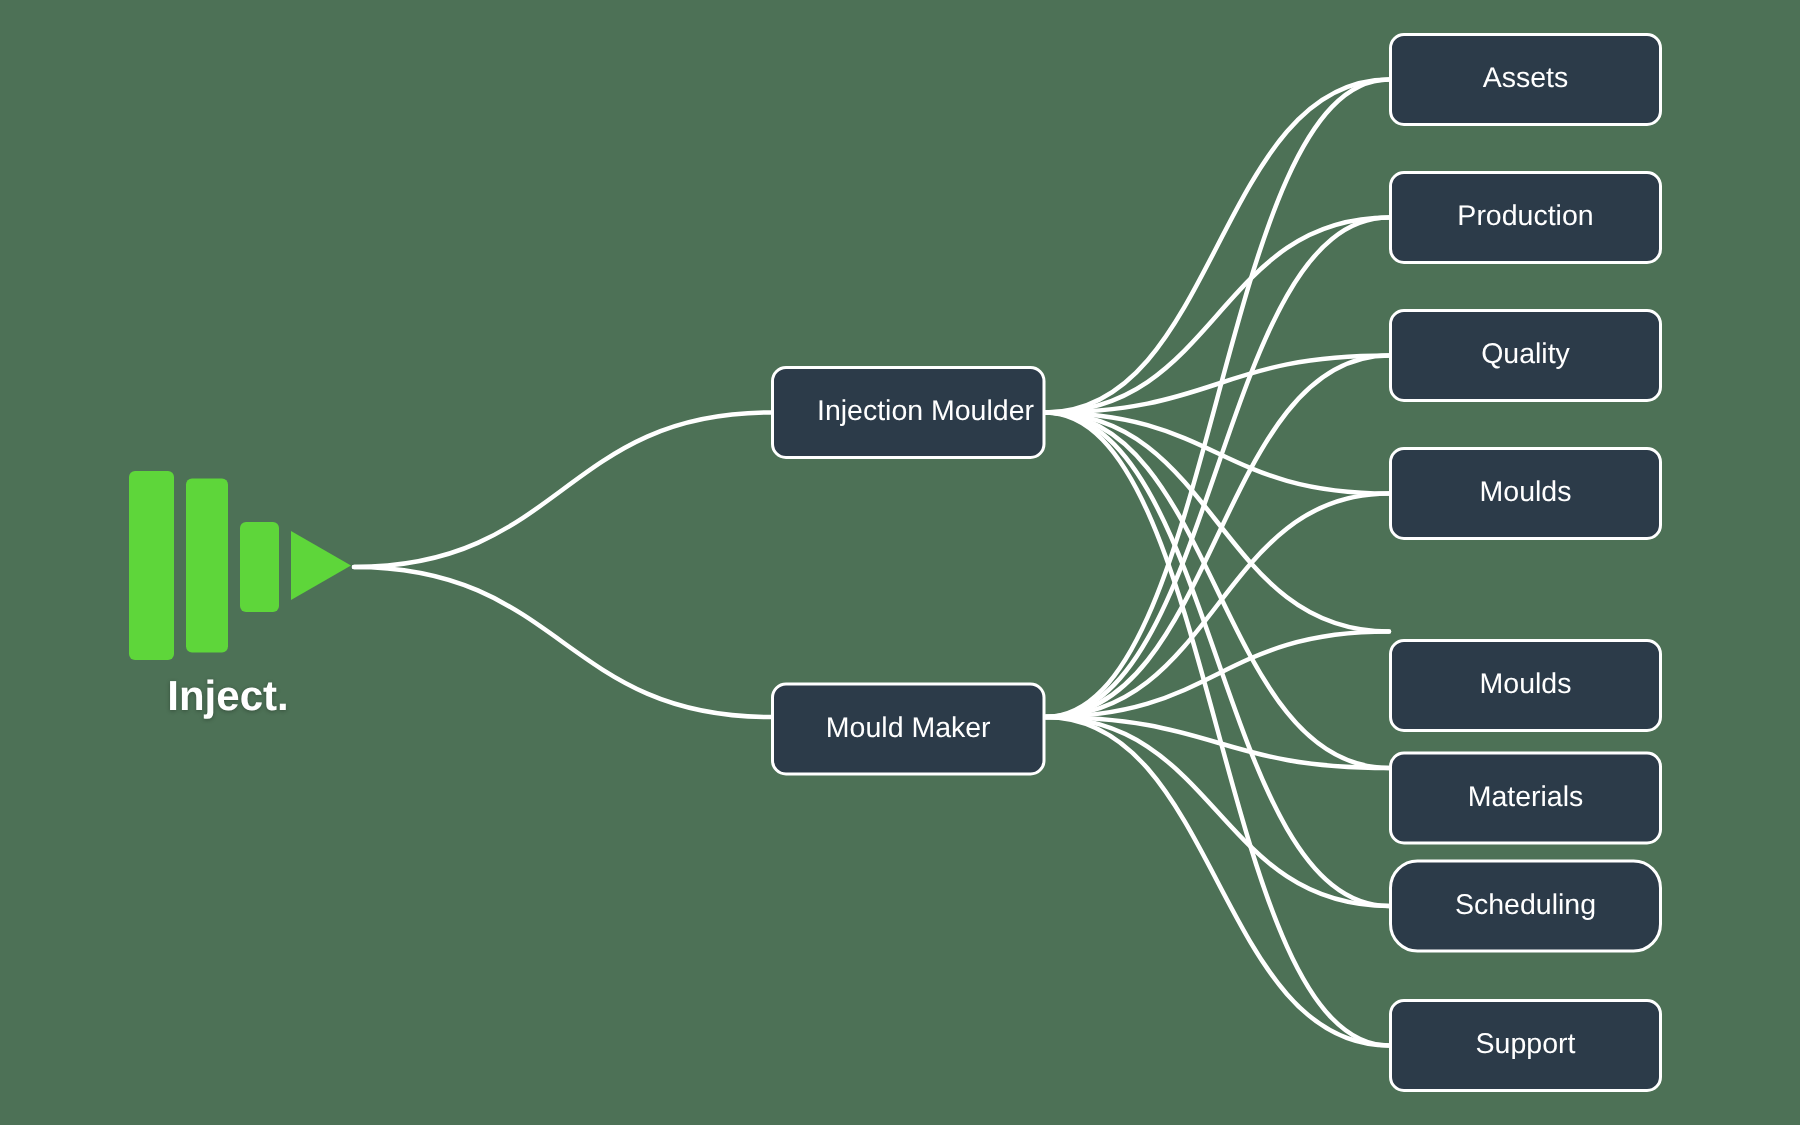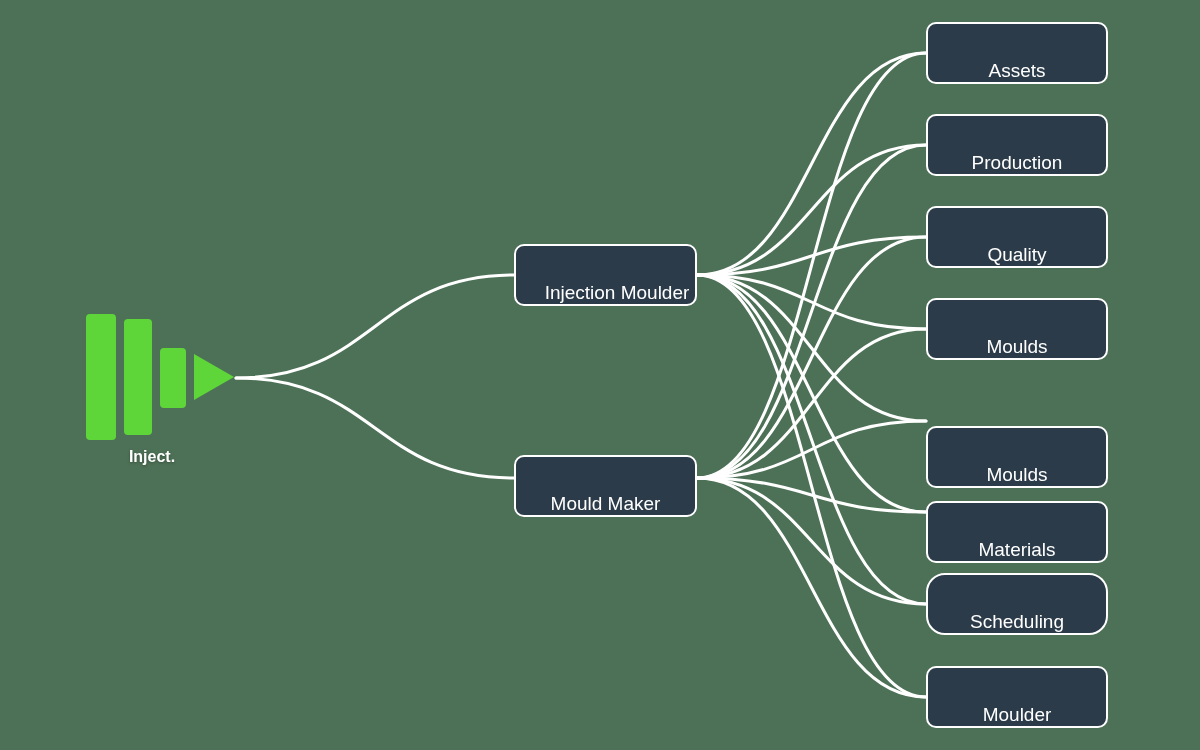--- a/index.html
+++ b/index.html
@@ -7,21 +7,21 @@
     width: 1200px; height: 750px; overflow: hidden;
     background: var(--bg, #4d7156);
     font-family: "Liberation Sans", sans-serif;
   }
   .stage { position: relative; width: 1200px; height: 750px; }
   #edges { position: absolute; left: 0; top: 0; z-index: 1; }
   .edge { fill: none; stroke: var(--edge, #ffffff); stroke-width: 3; stroke-linecap: round; }
 
   .node {
     position: absolute; box-sizing: border-box; z-index: 2;
-    display: flex; align-items: flex-end; justify-content: center;
+    display: flex; align-items: center; justify-content: center;
     background: var(--node-fill, #2c3b49);
     border: 2px solid var(--edge, #ffffff);
     border-radius: 10px;
     color: #ffffff; font-size: 19px;
   }
   .hub  { left: 514px; width: 183px; height: 62px; }
   #node-injection-moulder { top: 244px; padding-left: 23px; }
   #node-mould-maker       { top: 455px; }
 
   .leaf { left: 926px; width: 182px; height: 62px; }
@@ -34,21 +34,21 @@
   #leaf-scheduling { top: 573px; border-radius: 19px; }
   #leaf-support    { top: 666px; }
 
   .logo-mark {
     position: absolute; left: 86px; top: 314px; width: 150px; height: 128px;
     color: var(--logo-green, #5ed63a); z-index: 2;
   }
   .logo-mark svg { display: block; width: 100%; height: 100%; }
   .logo-label {
     position: absolute; left: 65px; top: 448px; width: 174px; z-index: 2;
-    text-align: center; color: #ffffff; font-weight: bold; font-size: 16px;
+    text-align: center; color: #ffffff; font-weight: bold; font-size: 28px;
     text-shadow: 0 1px 3px rgba(0,0,0,0.3);
   }
 </style>
 </head>
 <body>
 
 <div class="stage">
 
   <svg id="edges" width="1200" height="750" viewBox="0 0 1200 750">
       <path d="M 236 378 C 375 378, 375 275, 514 275" class="edge"></path>
@@ -103,16 +103,16 @@
   <div class="node leaf" id="leaf-moulds">
     <span>Moulds</span>
   </div>
   <div class="node leaf" id="leaf-materials">
     <span>Materials</span>
   </div>
   <div class="node leaf" id="leaf-scheduling">
     <span>Scheduling</span>
   </div>
   <div class="node leaf" id="leaf-support">
-    <span>Moulder</span>
+    <span>Support</span>
   </div>
 
 </div>
 
 </body></html>

